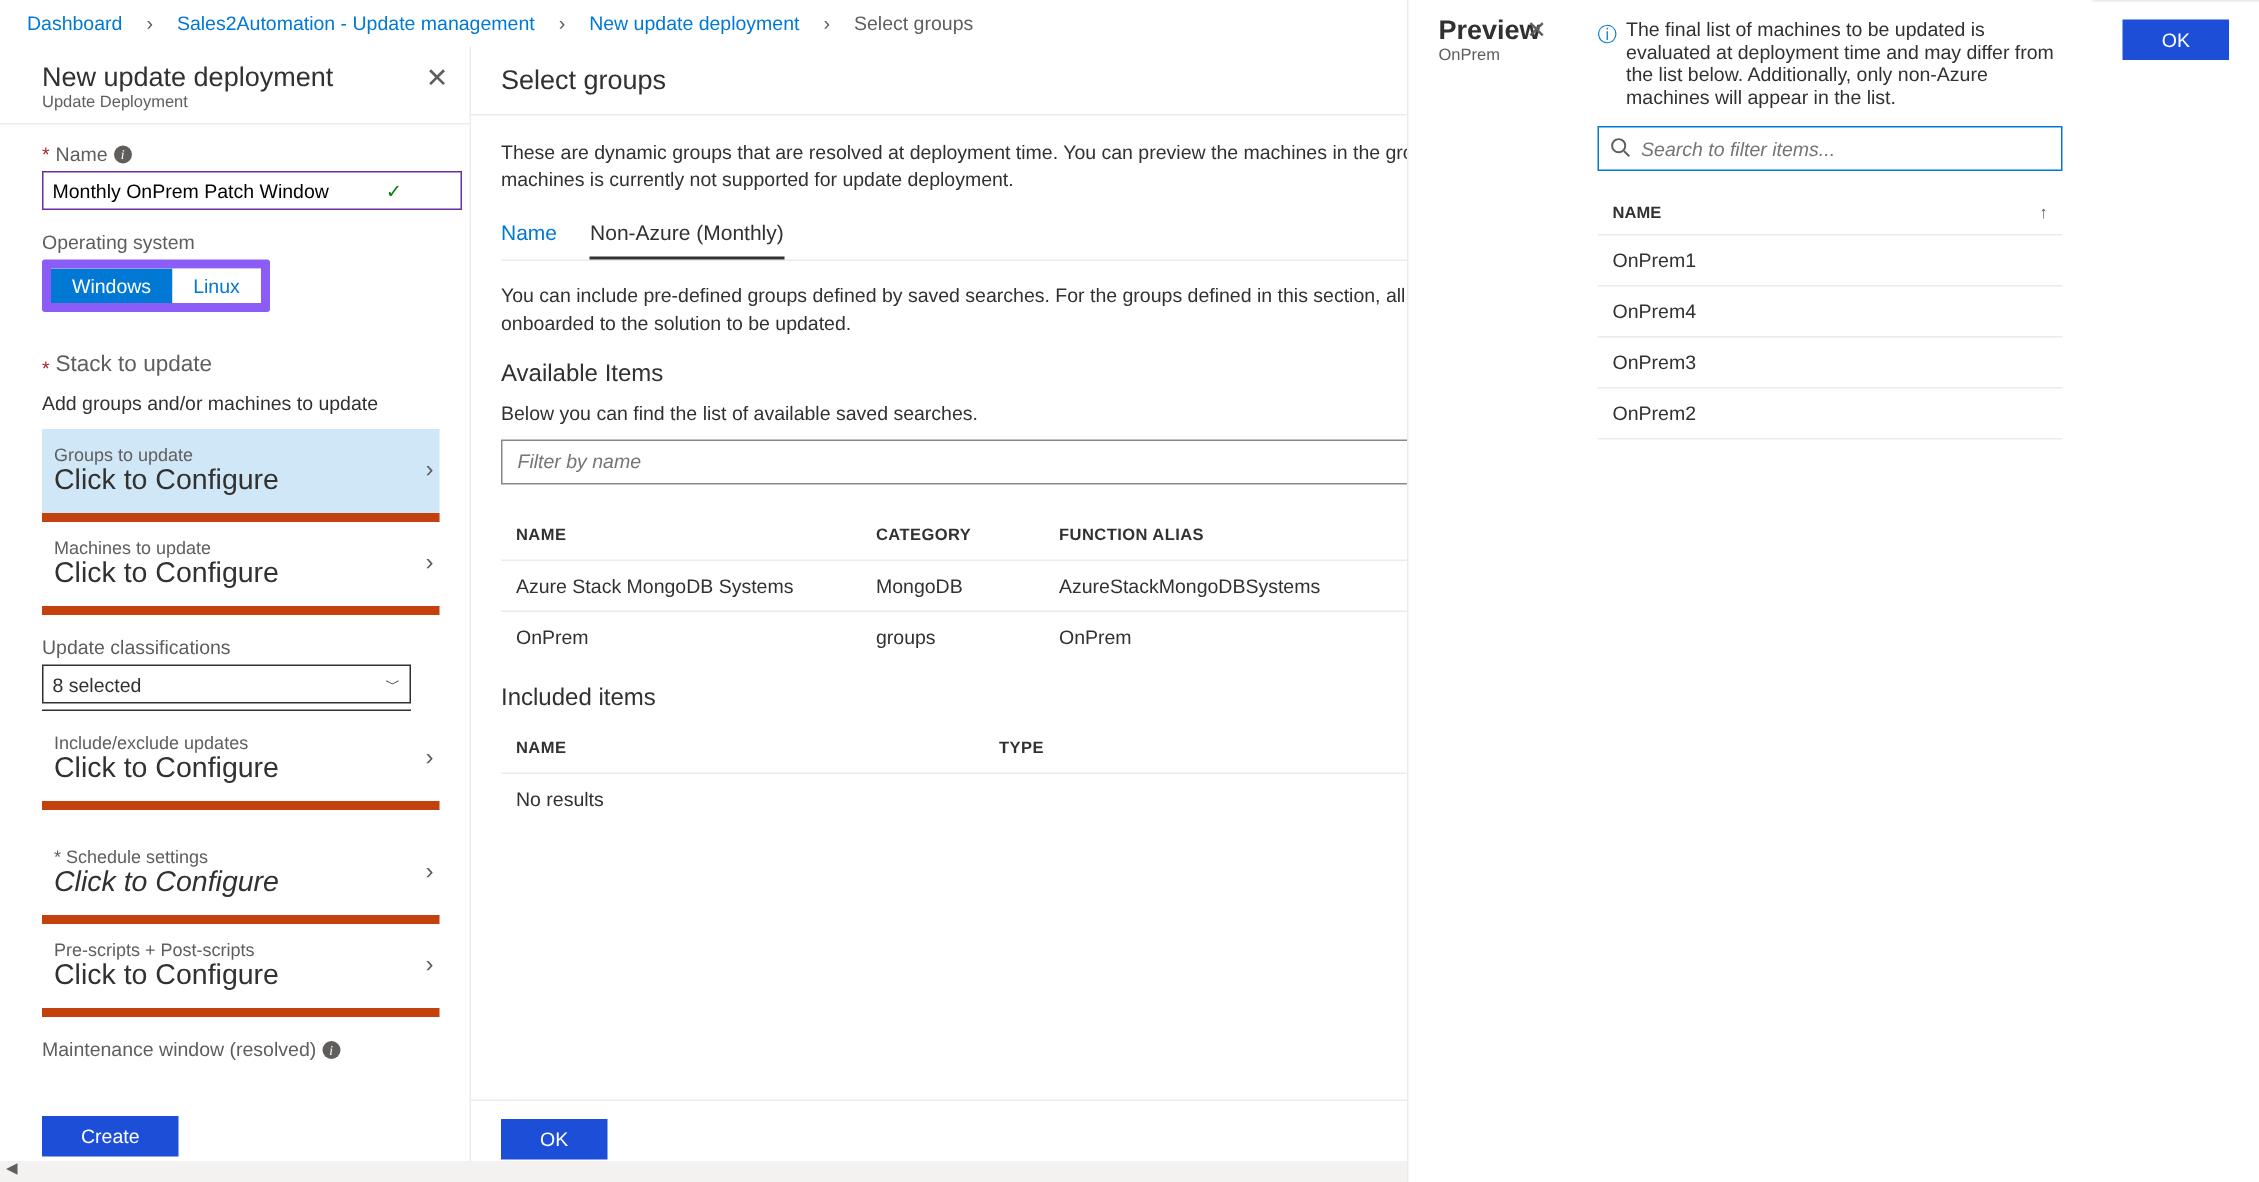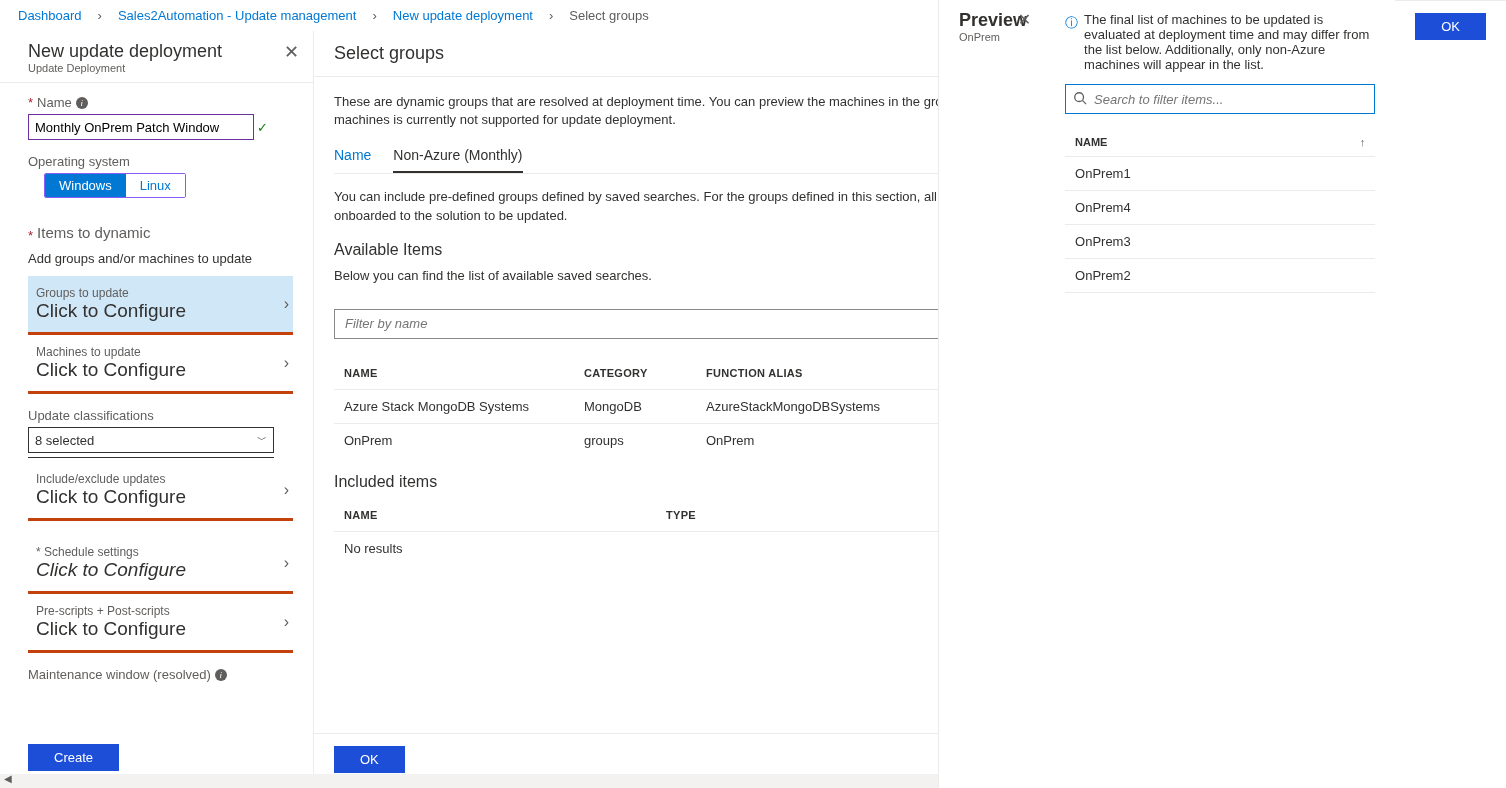--- a/index.html
+++ b/index.html
@@ -17,33 +17,33 @@
 .left-header { padding: 10px 18px 8px 28px; position: relative; }
 .left-header h1 { font-size: 18px; font-weight: 400; }
 .left-header .sub { font-size: 11px; color: #605e5c; }
 .left-header .close { position: absolute; right: 14px; top: 10px; font-size: 18px; color: #605e5c; cursor: pointer; }
 .left-body { overflow-y: auto; padding: 12px 20px 4px 28px; flex: 1; border-top:1px solid #edebe9; }
 .left-body::-webkit-scrollbar { width: 10px; }
 .left-body::-webkit-scrollbar-thumb { background: #c8c6c4; }
 .field-label { font-size: 13px; color: #605e5c; margin-bottom: 4px; display: flex; align-items: center; gap: 4px; }
 .field-label .req { color: #a4262c; }
 .info-icon { display: inline-flex; width: 12px; height: 12px; border-radius: 50%; background: #605e5c; color: #fff; font-size: 9px; align-items: center; justify-content: center; font-style: italic; font-family: Georgia, serif; }
-.text-input { width: 226px; height: 26px; border: 1px solid #8a8886; padding: 0 6px; font-size: 13px; }
+.text-input { width: 280px; height: 26px; border: 1px solid #8a8886; padding: 0 6px; font-size: 13px; }
 .text-input.valid { border-color: #6a2fa0; }
 .text-input-wrap { position: relative; width: 246px; margin-bottom: 14px; }
 .text-input-wrap .check { position: absolute; right: 6px; top: 6px; color: #107c10; font-size: 13px; }
 
-.toggle-group { display: inline-flex; border: 1px solid #8b5cf6; border-radius: 2px; overflow: hidden; margin-bottom: 26px; margin-left: 16px; }
+.toggle-group { display: inline-flex; border: 6px solid #8b5cf6; border-radius: 2px; overflow: hidden; margin-bottom: 26px; }
 .toggle-btn { padding: 4px 14px; font-size: 13px; cursor: pointer; background: #fff; color: #0078d4; }
 .toggle-btn.active { background: #0078d4; color: #fff; }
 
 .section-title { font-size: 15px; margin-bottom: 6px; }
 .section-sub { font-size: 13px; color: #323130; margin-bottom: 10px; }
 
-.config-item { border-bottom: 3px solid #c2410c; padding: 10px 4px 10px 8px; display: flex; justify-content: space-between; align-items: center; cursor: pointer; }
+.config-item { border-bottom: 6px solid #c2410c; padding: 10px 4px 10px 8px; display: flex; justify-content: space-between; align-items: center; cursor: pointer; }
 .config-item.selected { background: #d0e7f8; }
 .config-item .lbl { font-size: 12px; color: #605e5c; }
 .config-item .val { font-size: 19px; color: #323130; }
 .config-item .val.italic { font-style: italic; }
 .chevron { color: #605e5c; font-size: 16px; }
 .gap { height: 14px; }
 
 .select-box { width: 246px; height: 26px; border: 1px solid #323130; padding: 0 6px; display: flex; align-items: center; justify-content: space-between; margin-bottom: 4px; font-size:13px;}
 .select-box .caret { font-size: 10px; }
 .left-footer { padding: 10px 0 14px 28px; }
@@ -123,21 +123,21 @@
       </div>
 
       <div class="field-label">Operating system</div>
       <div class="toggle-group">
         <div class="toggle-btn active">Windows</div>
         <div class="toggle-btn">Linux</div>
       </div>
 
       <div class="field-label">
           <span class="req">*</span>
-          <span class="section-title">Items to dynamic</span>
+          <span class="section-title">Stack to update</span>
         </div>
       <div class="section-sub">Add groups and/or machines to update</div>
 
       <div class="config-item selected">
         <div>
           <div class="lbl">Groups to update</div>
           <div class="val">Click to Configure</div>
         </div>
         <span class="chevron">›</span>
       </div>
@@ -198,21 +198,21 @@
     </div>
     <div class="mid-body">
       <div class="desc">These are dynamic groups that are resolved at deployment time. You can preview the machines in the group now, but the machines may change when the deployment starts. A query of more than 500 machines is currently not supported for update deployment.</div>
       <div class="tabs">
         <div class="tab link">Name</div>
         <div class="tab active">Non-Azure (Monthly)</div>
       </div>
       <div class="desc">You can include pre-defined groups defined by saved searches. For the groups defined in this section, all machines from the selected operating system will be updated. Machines need to be onboarded to the solution to be updated.</div>
 
       <div class="subhead">Available Items</div>
-      <div class="desc" style="margin-bottom:24px">Below you can find the list of available saved searches.</div>
+      <div class="desc" style="margin-bottom:8px">Below you can find the list of available saved searches.</div>
       <input class="filter-input" placeholder="Filter by name" style="">
 
       <div class="table">
         <div class="thead">
           <div class="col-name">NAME</div>
           <div class="col-cat">CATEGORY</div>
           <div class="col-alias">FUNCTION ALIAS</div>
         </div>
         <div class="row">
           <div class="col-name">Azure Stack MongoDB Systems</div>

